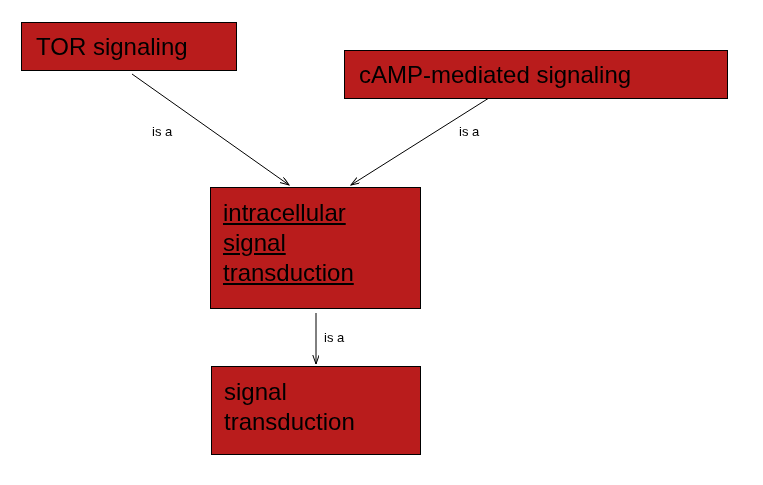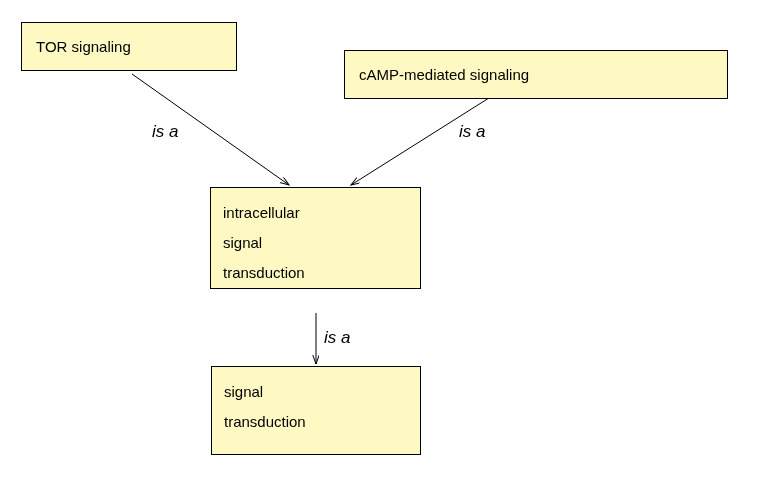--- a/index.html
+++ b/index.html
@@ -15,26 +15,26 @@
     position: relative;
     width: 763px;
     height: 485px;
     background: #ffffff;
     overflow: hidden;
   }
   .node {
     position: absolute;
     box-sizing: border-box;
     border: 1px solid #000000;
-    background: #fef9c3;
+    background: #b91c1c;
     display: flex;
     flex-direction: column;
     justify-content: center;
     padding: 0 28px;
-    font-size: 15px;
+    font-size: 24px;
     line-height: 30px;
     color: #000000;
     white-space: pre-line;
   }
   #node-tor-signaling {
     left: 21px;
     top: 22px;
     width: 216px;
     height: 49px;
     justify-content: center;
@@ -46,48 +46,48 @@
     width: 384px;
     height: 49px;
     justify-content: center;
     padding-left: 14px;
     margin-top: 28px;
   }
   #node-intracellular-signal-transduction {
     left: 210px;
     top: 187px;
     width: 211px;
-    height: 102px;
+    height: 122px;
     justify-content: flex-start;
     padding-top: 10px;
     padding-left: 12px;
+    text-decoration: underline;
   }
   #node-signal-transduction {
     left: 211px;
     top: 366px;
     width: 210px;
     height: 89px;
     justify-content: flex-start;
     padding-top: 10px;
     padding-left: 12px;
   }
   .edge-layer {
     position: absolute;
     left: 0;
     top: 0;
     width: 763px;
     height: 485px;
   }
   .edge-label {
     position: absolute;
-    font-size: 17px;
+    font-size: 13px;
     line-height: 15px;
     color: #000000;
     white-space: nowrap;
-    font-style: italic;
   }
   #edge-label-tor-is-a { left: 152px; top: 124px; }
   #edge-label-camp-is-a { left: 459px; top: 124px; }
   #edge-label-intracellular-is-a { left: 324px; top: 330px; }
 </style>
 </head>
 <body>
 
 <div id="canvas">
 

